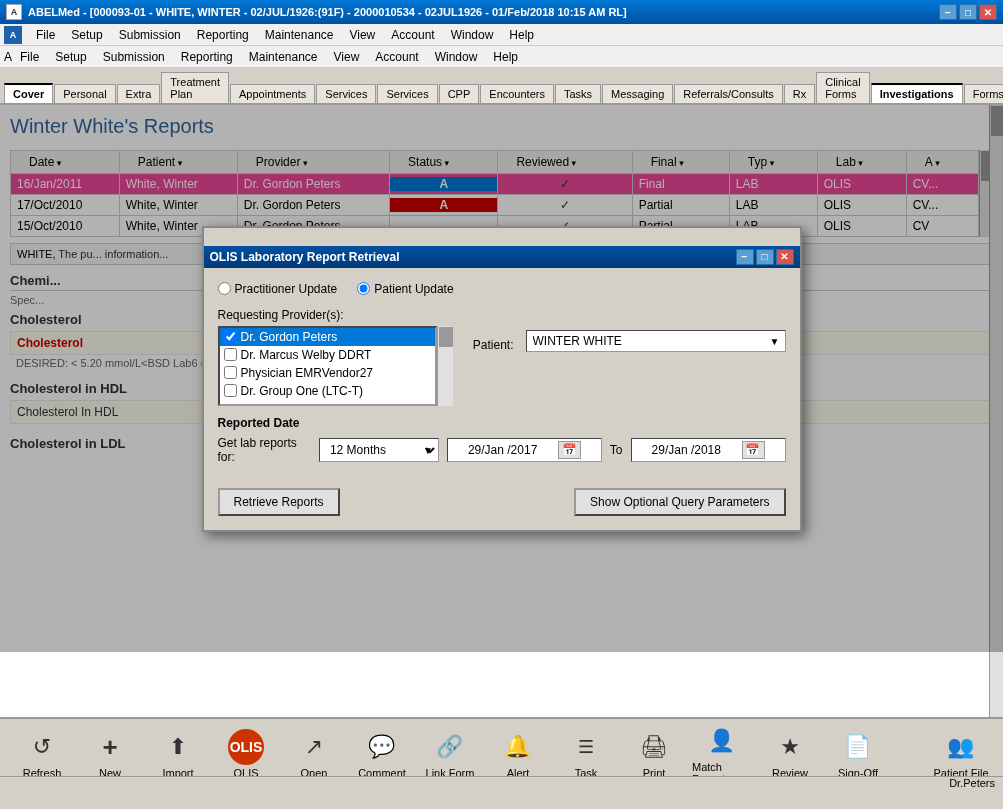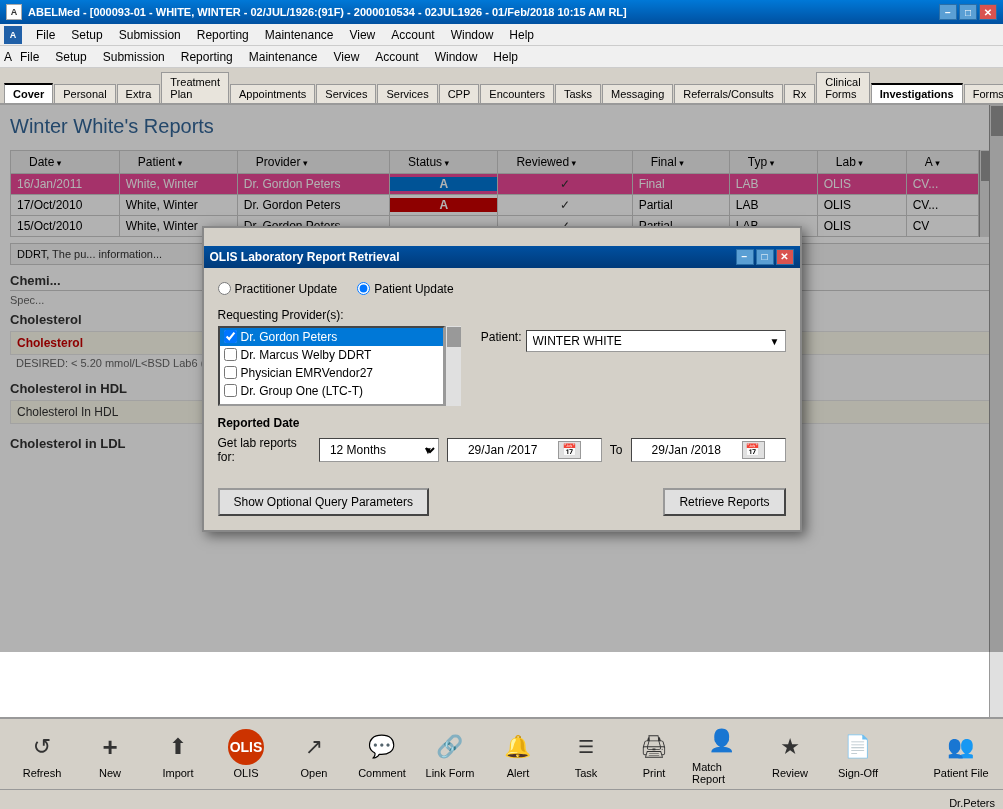--- a/index.html
+++ b/index.html
@@ -226,21 +226,21 @@
           <td>CV</td>
         </tr>
       </tbody>
     </table>
     <div class="v-scrollbar" style="position:absolute;right:-14px;top:0;bottom:0;width:14px;">
       <div class="v-scrollbar-thumb"></div>
     </div>
   </div>
 
   <div style="margin-top:6px;font-size:11px;color:#333;padding:4px 6px;background:#f5f5f5;border:1px solid #ccc;">
-    <span style="color:#000;">DDRT,</span>
+    <span style="color:#000;">WHITE,</span>
     <span> The pu...</span>
     <span> information...</span>
   </div>
 
   <div style="margin-top:8px;font-size:13px;font-weight:bold;color:#333;border-bottom:1px solid #ccc;padding-bottom:2px;">Chemi...</div>
 
   <div style="font-size:11px;color:#666;margin:3px 0 6px 0;">Spec...</div>
 
   <div class="result-group">
     <div class="result-group-title">Cholesterol</div>
@@ -316,21 +316,21 @@
                   <span>Dr. Group One (LTC-T)</span>
                 </div>
               </div>
               <div class="provider-scrollbar">
                 <div class="scrollbar-thumb"></div>
               </div>
             </div>
           </div>
 
           <div style="display:flex;flex-direction:column;justify-content:flex-start;padding-top:22px;">
-            <div style="display:flex;align-items:flex-start;gap:4px;">
+            <div style="display:flex;align-items:flex-end;gap:12px;">
               <label>Patient:</label>
               <div class="select-wrapper">
                 <select class="patient-select">
                   <option>WINTER WHITE</option>
                 </select>
               </div>
             </div>
           </div>
         </div>
 
@@ -354,22 +354,22 @@
             </div>
             <span>To</span>
             <div class="date-input-wrapper">
               <input type="text" class="date-input" value="29/Jan /2018" style="">
               <span class="cal-btn">📅</span>
             </div>
           </div>
         </div>
 
         <div class="modal-buttons">
+          <button class="modal-btn-primary">Retrieve Reports</button>
           <button class="modal-btn-primary">Show Optional Query Parameters</button>
-          <button class="modal-btn-primary">Retrieve Reports</button>
         </div>
 
       </div>
     </div>
   </div>
 
 </div>
 
 <div id="bottom-toolbar" style="position:fixed;bottom:20px;left:0;right:0;height:72px;background:#d4d0c8;border-top:2px solid #999;display:flex;align-items:center;padding:0 8px;">
   <div class="toolbar-btn">
@@ -424,15 +424,15 @@
     <div class="btn-icon">📄</div>
     <div class="btn-label">Sign-Off</div>
   </div>
   <div class="toolbar-spacer"></div>
   <div class="toolbar-btn">
     <div class="btn-icon">👥</div>
     <div class="btn-label">Patient File</div>
   </div>
 </div>
 
-<div id="statusbar" style="position:fixed;bottom:0;left:0;right:0;height:20px;background:#d4d0c8;border-top:1px solid #999;display:flex;align-items:flex-end;justify-content:flex-end;padding:0 8px;font-size:11px;">
+<div id="statusbar" style="position:fixed;bottom:0;left:0;right:0;height:33px;background:#d4d0c8;border-top:1px solid #999;display:flex;align-items:flex-start;justify-content:flex-end;padding:0 8px;font-size:11px;">
   <span>Dr.Peters</span>
 </div>
 
 </body></html>

